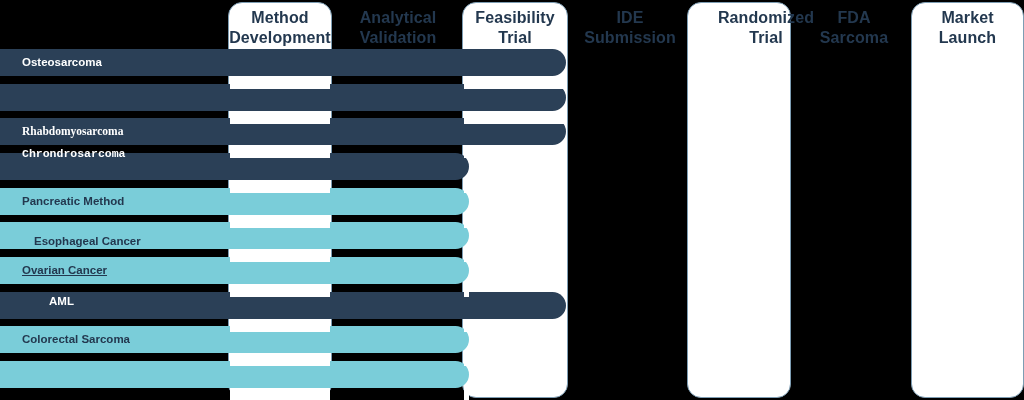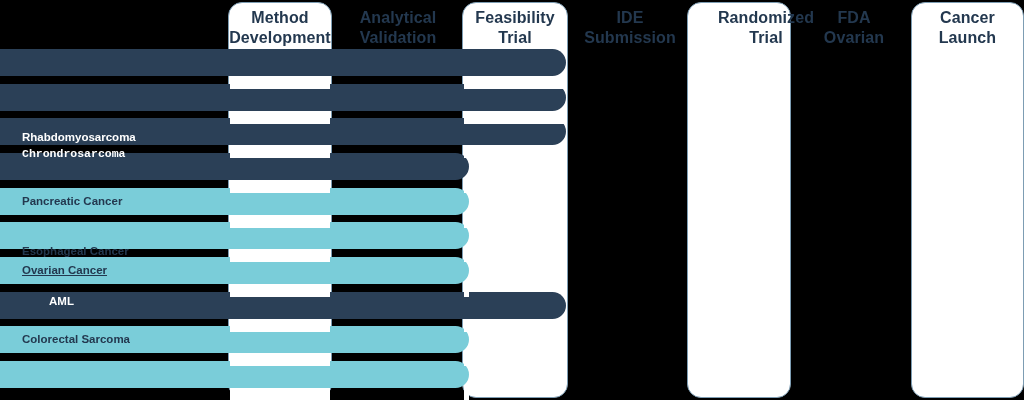--- a/index.html
+++ b/index.html
@@ -62,29 +62,30 @@
       <div class="col-ghost" style="left: 340px; width: 116px;"></div>
       <div class="col-card" style="left: 462px; width: 106px;"></div>
       <div class="col-ghost" style="left: 580px; width: 100px;"></div>
       <div class="col-card" style="left: 687px; width: 104px;"></div>
       <div class="col-ghost" style="left: 806px; width: 96px;"></div>
       <div class="col-card" style="left: 911px; width: 113px;"></div>
     </div>
 
   <div id="bars">
       <div class="bar navy" style="top: 49px; width: 580px;"></div>
+      <div class="bar-label on-navy" style="top: 49px;">Osteosarcoma</div>
       <div class="bar navy" style="top: 84px; width: 580px;"></div>
       <div class="bar navy" style="top: 118px; width: 580px;"></div>
-      <div class="bar-label on-navy" style="top: 124px;">Rhabdomyosarcoma</div>
+      <div class="bar-label on-navy" style="top: 118px; font-family: Liberation Serif, serif;">Rhabdomyosarcoma</div>
       <div class="bar navy" style="top: 153px; width: 483px;"></div>
       <div class="bar-label on-navy" style="top: 140px; font-family: Liberation Mono, monospace;">Chrondrosarcoma</div>
       <div class="bar cyan" style="top: 188px; width: 483px;"></div>
-      <div class="bar-label on-cyan" style="top: 188px;">Pancreatic Cancer</div>
+      <div class="bar-label on-cyan" style="top: 188px;">Pancreatic Method</div>
       <div class="bar cyan" style="top: 222px; width: 483px;"></div>
-      <div class="bar-label on-cyan" style="top: 238px;">Esophageal Cancer</div>
+      <div class="bar-label on-cyan" style="top: 228px; margin-left: 12px;">Esophageal Cancer</div>
       <div class="bar cyan" style="top: 257px; width: 483px;"></div>
       <div class="bar-label on-cyan" style="top: 257px; text-decoration: underline;">Ovarian Cancer</div>
       <div class="bar navy" style="top: 292px; width: 580px;"></div>
       <div class="bar-label on-navy" style="top: 288px; margin-left: 27px;">AML</div>
       <div class="bar cyan" style="top: 326px; width: 483px;"></div>
       <div class="bar-label on-cyan" style="top: 326px;">Colorectal Sarcoma</div>
       <div class="bar cyan" style="top: 361px; width: 483px;"></div>
     </div>
 
   <div id="gaps">
@@ -128,21 +129,21 @@
       <div class="col-head" style="left: 580px; width: 100px; position: absolute;">
         <div>IDE</div>
         <div>Submission</div>
       </div>
       <div class="col-head" style="left: 687px; width: 104px; position: absolute; margin-left: 27px;">
         <div>Randomized</div>
         <div>Trial</div>
       </div>
       <div class="col-head" style="left: 806px; width: 96px; position: absolute;">
         <div>FDA</div>
-        <div>Ovarian</div>
+        <div>Sarcoma</div>
       </div>
       <div class="col-head" style="left: 911px; width: 113px; position: absolute;">
-        <div>Cancer</div>
+        <div>Market</div>
         <div>Launch</div>
       </div>
     </div>
 
 </div>
 
 </body></html>

